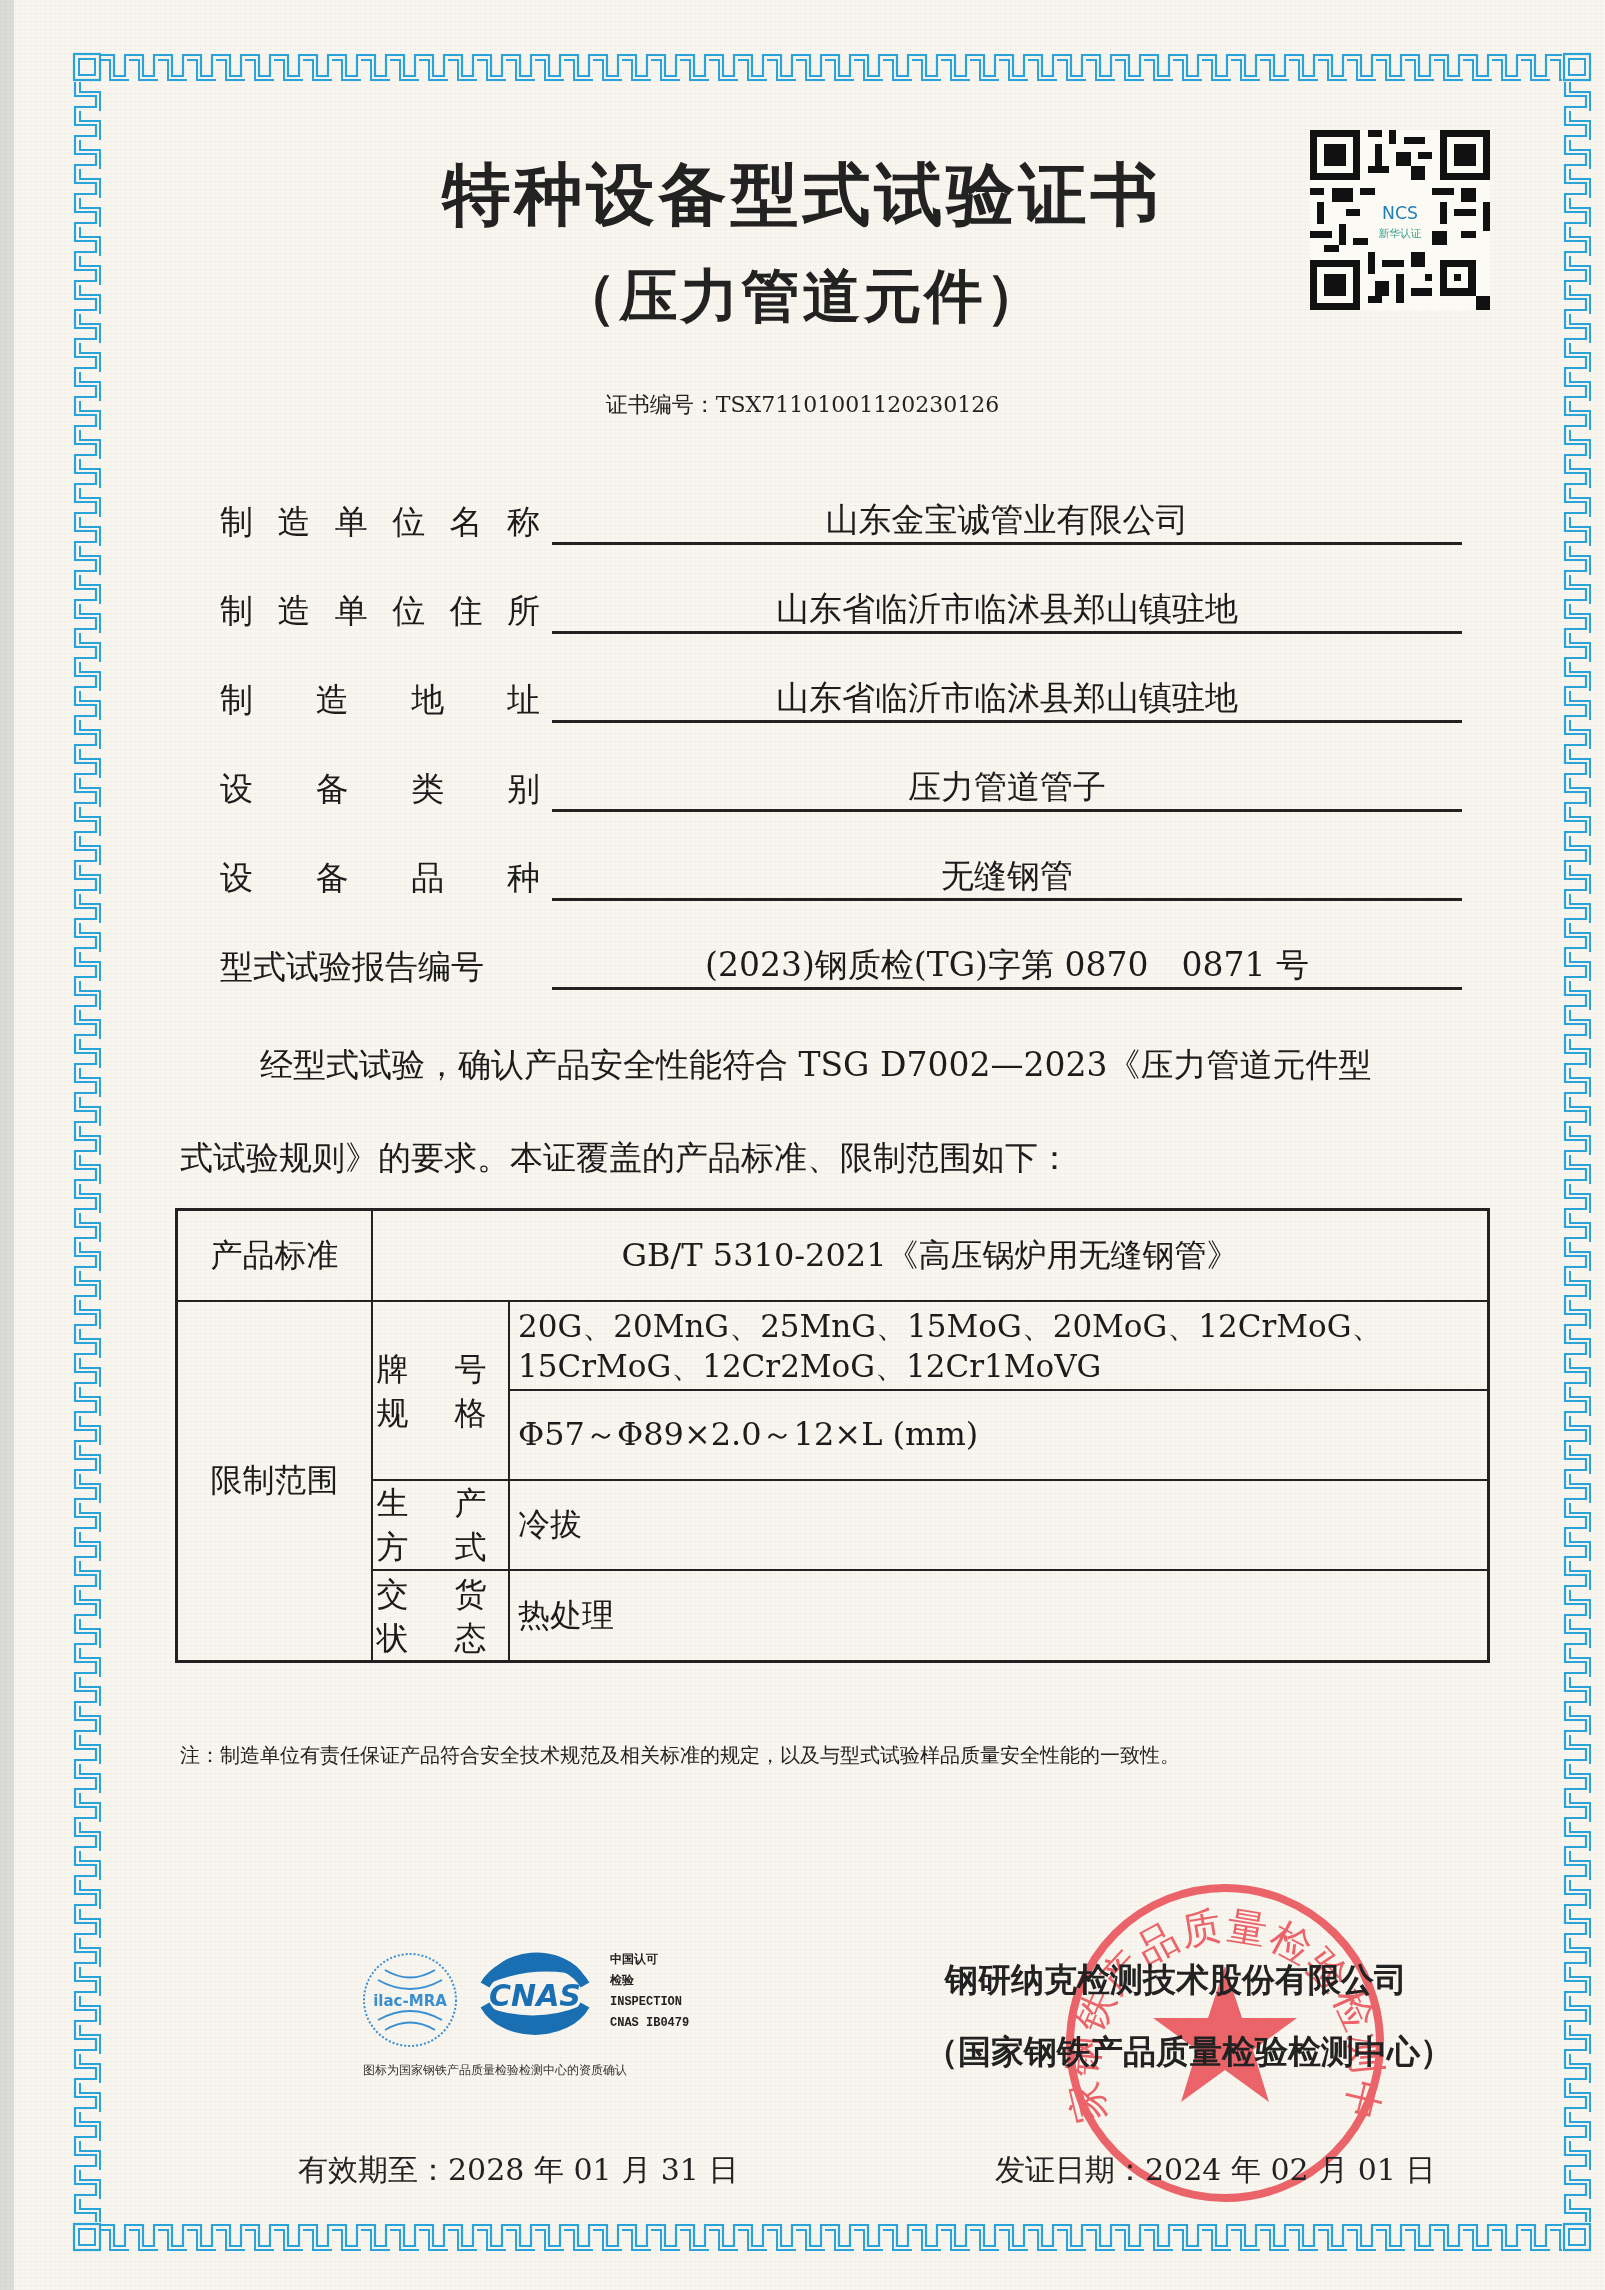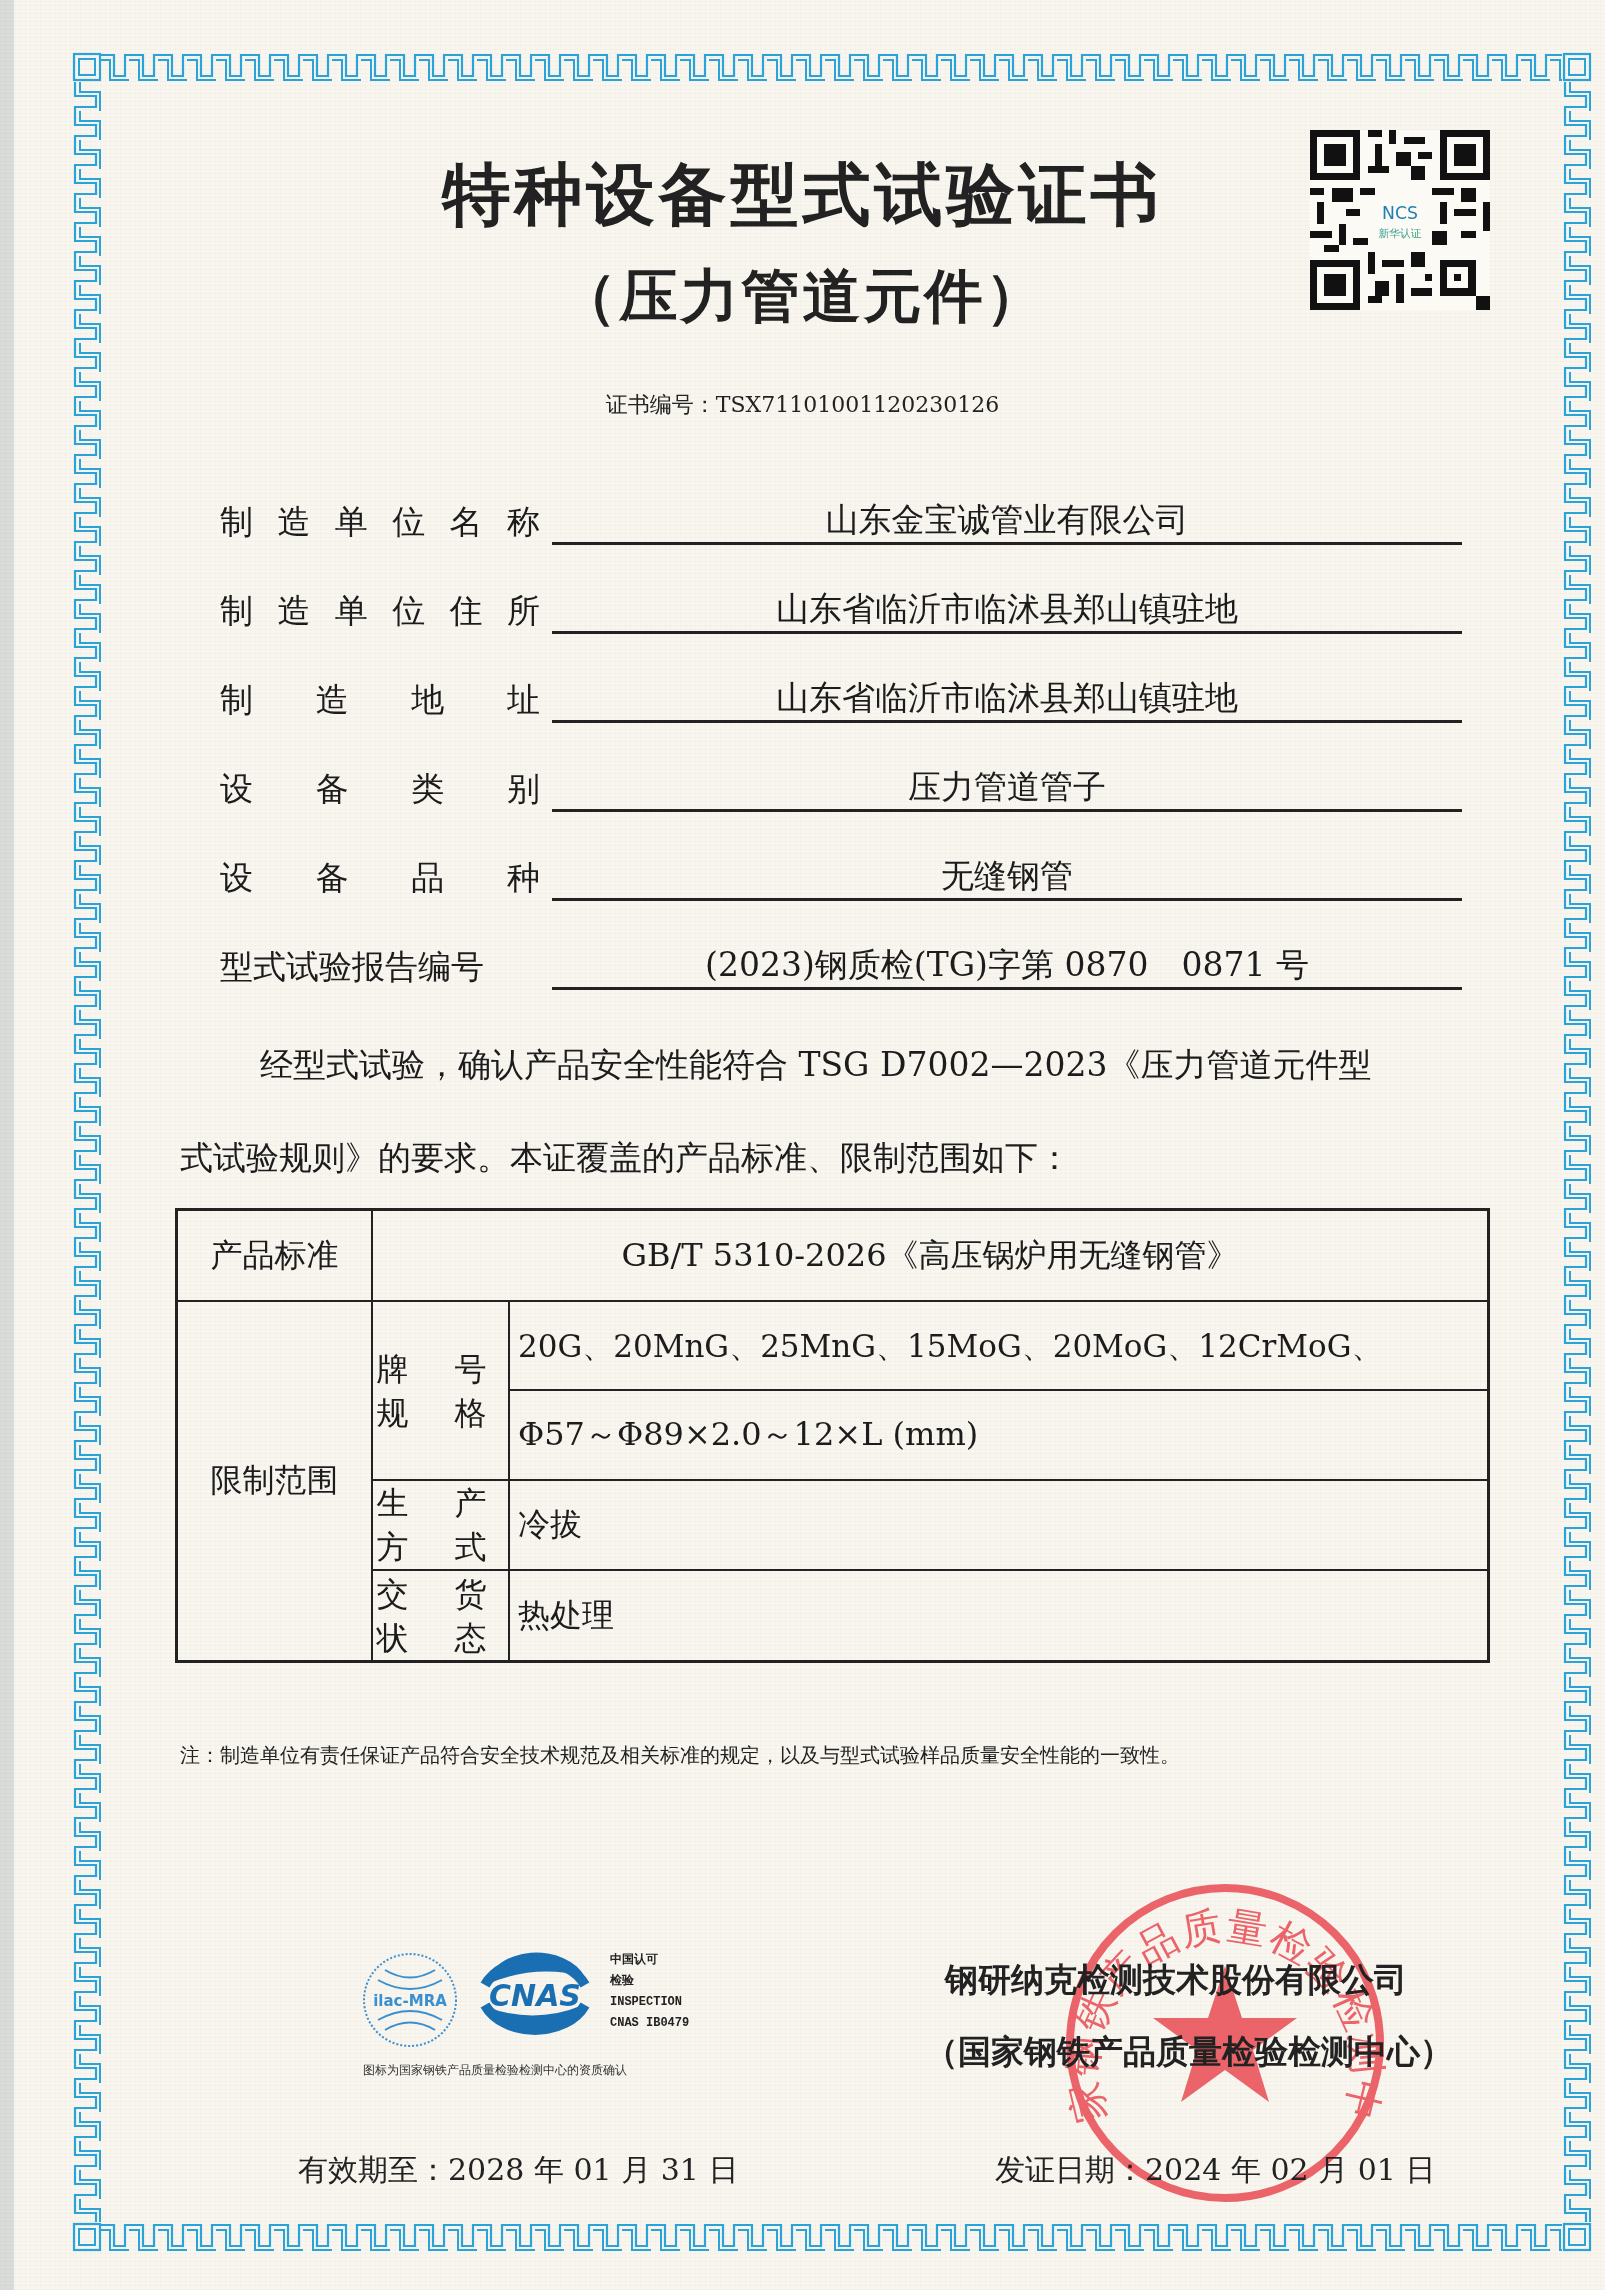--- a/index.html
+++ b/index.html
@@ -201,30 +201,31 @@
 <div class="tbl">
 
   <div class="vline" style="left:193px; top:0; height:449px;"></div>
   <div class="hline" style="left:0; top:89px; width:1309px;"></div>
   <div class="vline" style="left:330px; top:89px; height:360px;"></div>
   <div class="hline" style="left:330px; top:178px; width:979px;"></div>
   <div class="hline" style="left:193px; top:268px; width:1116px;"></div>
   <div class="hline" style="left:193px; top:358px; width:1116px;"></div>
 
   <div class="cell" style="left:0; top:0; width:193px; height:89px; justify-content:center;text-align:center;">产品标准</div>
-  <div class="cell" style="left:195px; top:0; width:1114px; height:89px; justify-content:center;">GB/T 5310-2026《高压锅炉用无缝钢管》</div>
+  <div class="cell" style="left:195px; top:0; width:1114px; height:89px; justify-content:center;">GB/T 5310-2021《高压锅炉用无缝钢管》</div>
 
   <div class="cell" style="left:0; top:91px; width:193px; height:358px; justify-content:center;">限制范围</div>
 
   <div class="cell" style="left:195px; top:91px; width:135px; height:177px; flex-direction:column; justify-content:center;">
     <div class="v2">牌 号</div>
     <div class="v2">规 格</div>
   </div>
   <div class="cell" style="left:340px; top:91px; width:960px; height:87px; flex-direction:column; align-items:flex-start; justify-content:center; font-size:31px; line-height:40px;">
     <div>20G、20MnG、25MnG、15MoG、20MoG、12CrMoG、</div>
+    <div>15CrMoG、12Cr2MoG、12Cr1MoVG</div>
   </div>
   <div class="cell" style="left:340px; top:180px; width:960px; height:88px;">Φ57～Φ89×2.0～12×L (mm)</div>
 
   <div class="cell" style="left:195px; top:270px; width:135px; height:88px; flex-direction:column; justify-content:center;">
     <div class="v2">生 产</div>
     <div class="v2">方 式</div>
   </div>
   <div class="cell" style="left:340px; top:270px; width:960px; height:88px;">冷拔</div>
 
   <div class="cell" style="left:195px; top:360px; width:135px; height:89px; flex-direction:column; justify-content:center;">

